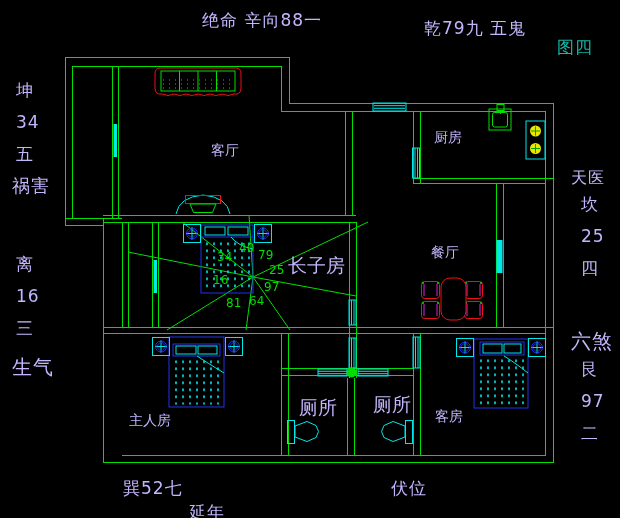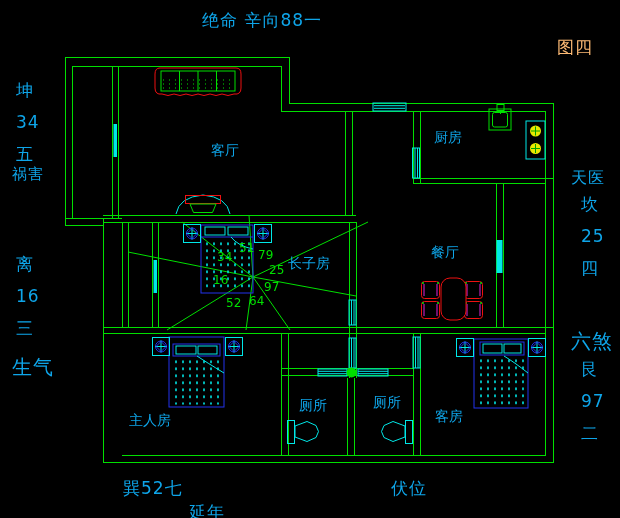--- a/index.html
+++ b/index.html
@@ -1,23 +1,23 @@
 <!DOCTYPE html>
 <html><head>
 <meta charset="utf-8">
 <style>
   html,body{margin:0;padding:0;background:#000;}
   #stage{position:relative;width:620px;height:518px;background:#000;overflow:hidden;
          font-family:"DejaVu Sans",sans-serif;}
   #plan{position:absolute;left:0;top:0;}
-  .lbl{position:absolute;color:#0ea5e9;font-size:17px;line-height:1;white-space:nowrap;
+  .lbl{position:absolute;color:#c4b5fd;font-size:17px;line-height:1;white-space:nowrap;
        letter-spacing:1px;}
   .lbl.sm{font-size:14px;letter-spacing:0;}
-  .lbl.xs{font-size:14px;letter-spacing:0;text-align:right;}
-  .lbl.blue{color:#fdba74;}
+  .lbl.xs{font-size:19px;letter-spacing:0;text-align:right;}
+  .lbl.blue{color:#14b8a6;}
   .cnum{position:absolute;color:#00df00;font-size:12px;line-height:1;white-space:nowrap;}
 </style>
 </head>
 <body>
 
 <div id="stage">
 
   <svg id="plan" width="620" height="518" viewBox="0 0 620 518" shape-rendering="crispEdges">
     <defs>
       <g id="nstand">
@@ -167,26 +167,27 @@
       <rect x="287.5" y="420.5" width="7" height="23"></rect>
       <path d="M295,426L307,421.5L316,425.5L318.5,431.5L316,437.5L307,441.5L295,437Z"></path>
     </g>
     <g stroke="#00e8e8" fill="none" shape-rendering="auto">
       <rect x="405.5" y="420.5" width="7" height="23"></rect>
       <path d="M405,426L393,421.5L384,425.5L381.5,431.5L384,437.5L393,441.5L405,437Z"></path>
     </g>
   </svg>
 
   <div class="lbl" style="left:202px;top:12px">绝命 辛向88一</div>
+  <div class="lbl" style="left:424px;top:20px">乾79九 五鬼</div>
   <div class="lbl blue" style="left:557px;top:39px">图四</div>
 
   <div class="lbl" style="left:16px;top:82px">坤</div>
   <div class="lbl" style="left:16px;top:114px">34</div>
   <div class="lbl" style="left:16px;top:146px">五</div>
-  <div class="lbl" style="left:12px;top:167px;font-size:15px">祸害</div>
+  <div class="lbl" style="left:12px;top:177px;font-size:18px">祸害</div>
   <div class="lbl" style="left:16px;top:256px">离</div>
   <div class="lbl" style="left:16px;top:288px">16</div>
   <div class="lbl" style="left:16px;top:320px">三</div>
   <div class="lbl" style="left:12px;top:357px;font-size:20px">生气</div>
 
   <div class="lbl" style="left:571px;top:170px;font-size:16px">天医</div>
   <div class="lbl" style="left:581px;top:196px">坎</div>
   <div class="lbl" style="left:581px;top:228px">25</div>
   <div class="lbl" style="left:581px;top:260px">四</div>
   <div class="lbl" style="left:571px;top:331px;font-size:20px">六煞</div>
@@ -200,22 +201,22 @@
 
   <div class="lbl sm" style="left:211px;top:143px">客厅</div>
   <div class="lbl sm" style="left:434px;top:130px">厨房</div>
   <div class="lbl sm" style="left:431px;top:245px">餐厅</div>
   <div class="lbl xs" style="left:288px;top:256px">长子房</div>
   <div class="lbl sm" style="left:129px;top:413px">主人房</div>
   <div class="lbl xs" style="left:299px;top:398px">厕所</div>
   <div class="lbl xs" style="left:373px;top:395px">厕所</div>
   <div class="lbl sm" style="left:435px;top:409px">客房</div>
 
-  <div class="cnum" style="left:239px;top:242px">51</div>
+  <div class="cnum" style="left:239px;top:242px">40</div>
   <div class="cnum" style="left:258px;top:249px">79</div>
   <div class="cnum" style="left:269px;top:264px">25</div>
   <div class="cnum" style="left:264px;top:281px">97</div>
   <div class="cnum" style="left:249px;top:295px">64</div>
-  <div class="cnum" style="left:226px;top:297px">52</div>
+  <div class="cnum" style="left:226px;top:297px">81</div>
   <div class="cnum" style="left:213px;top:274px">16</div>
   <div class="cnum" style="left:217px;top:251px">34</div>
 
 </div>
 
 </body></html>

